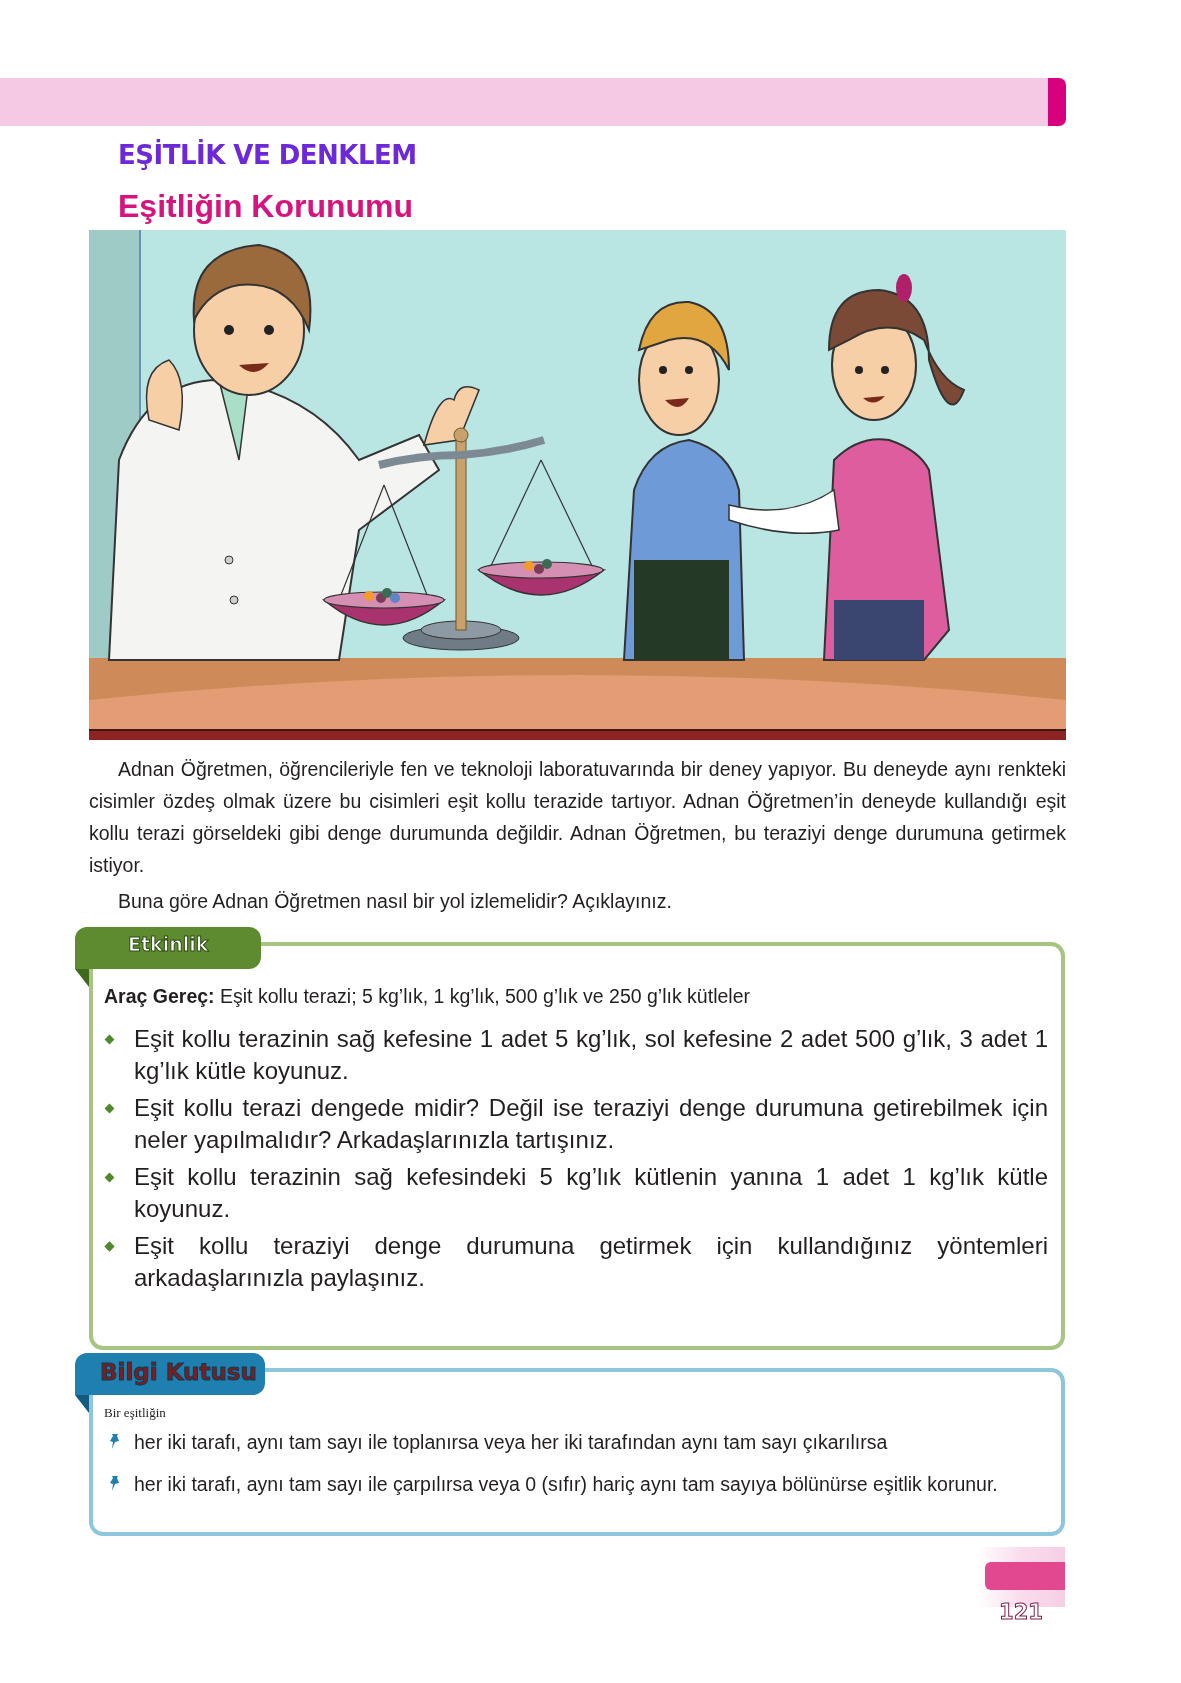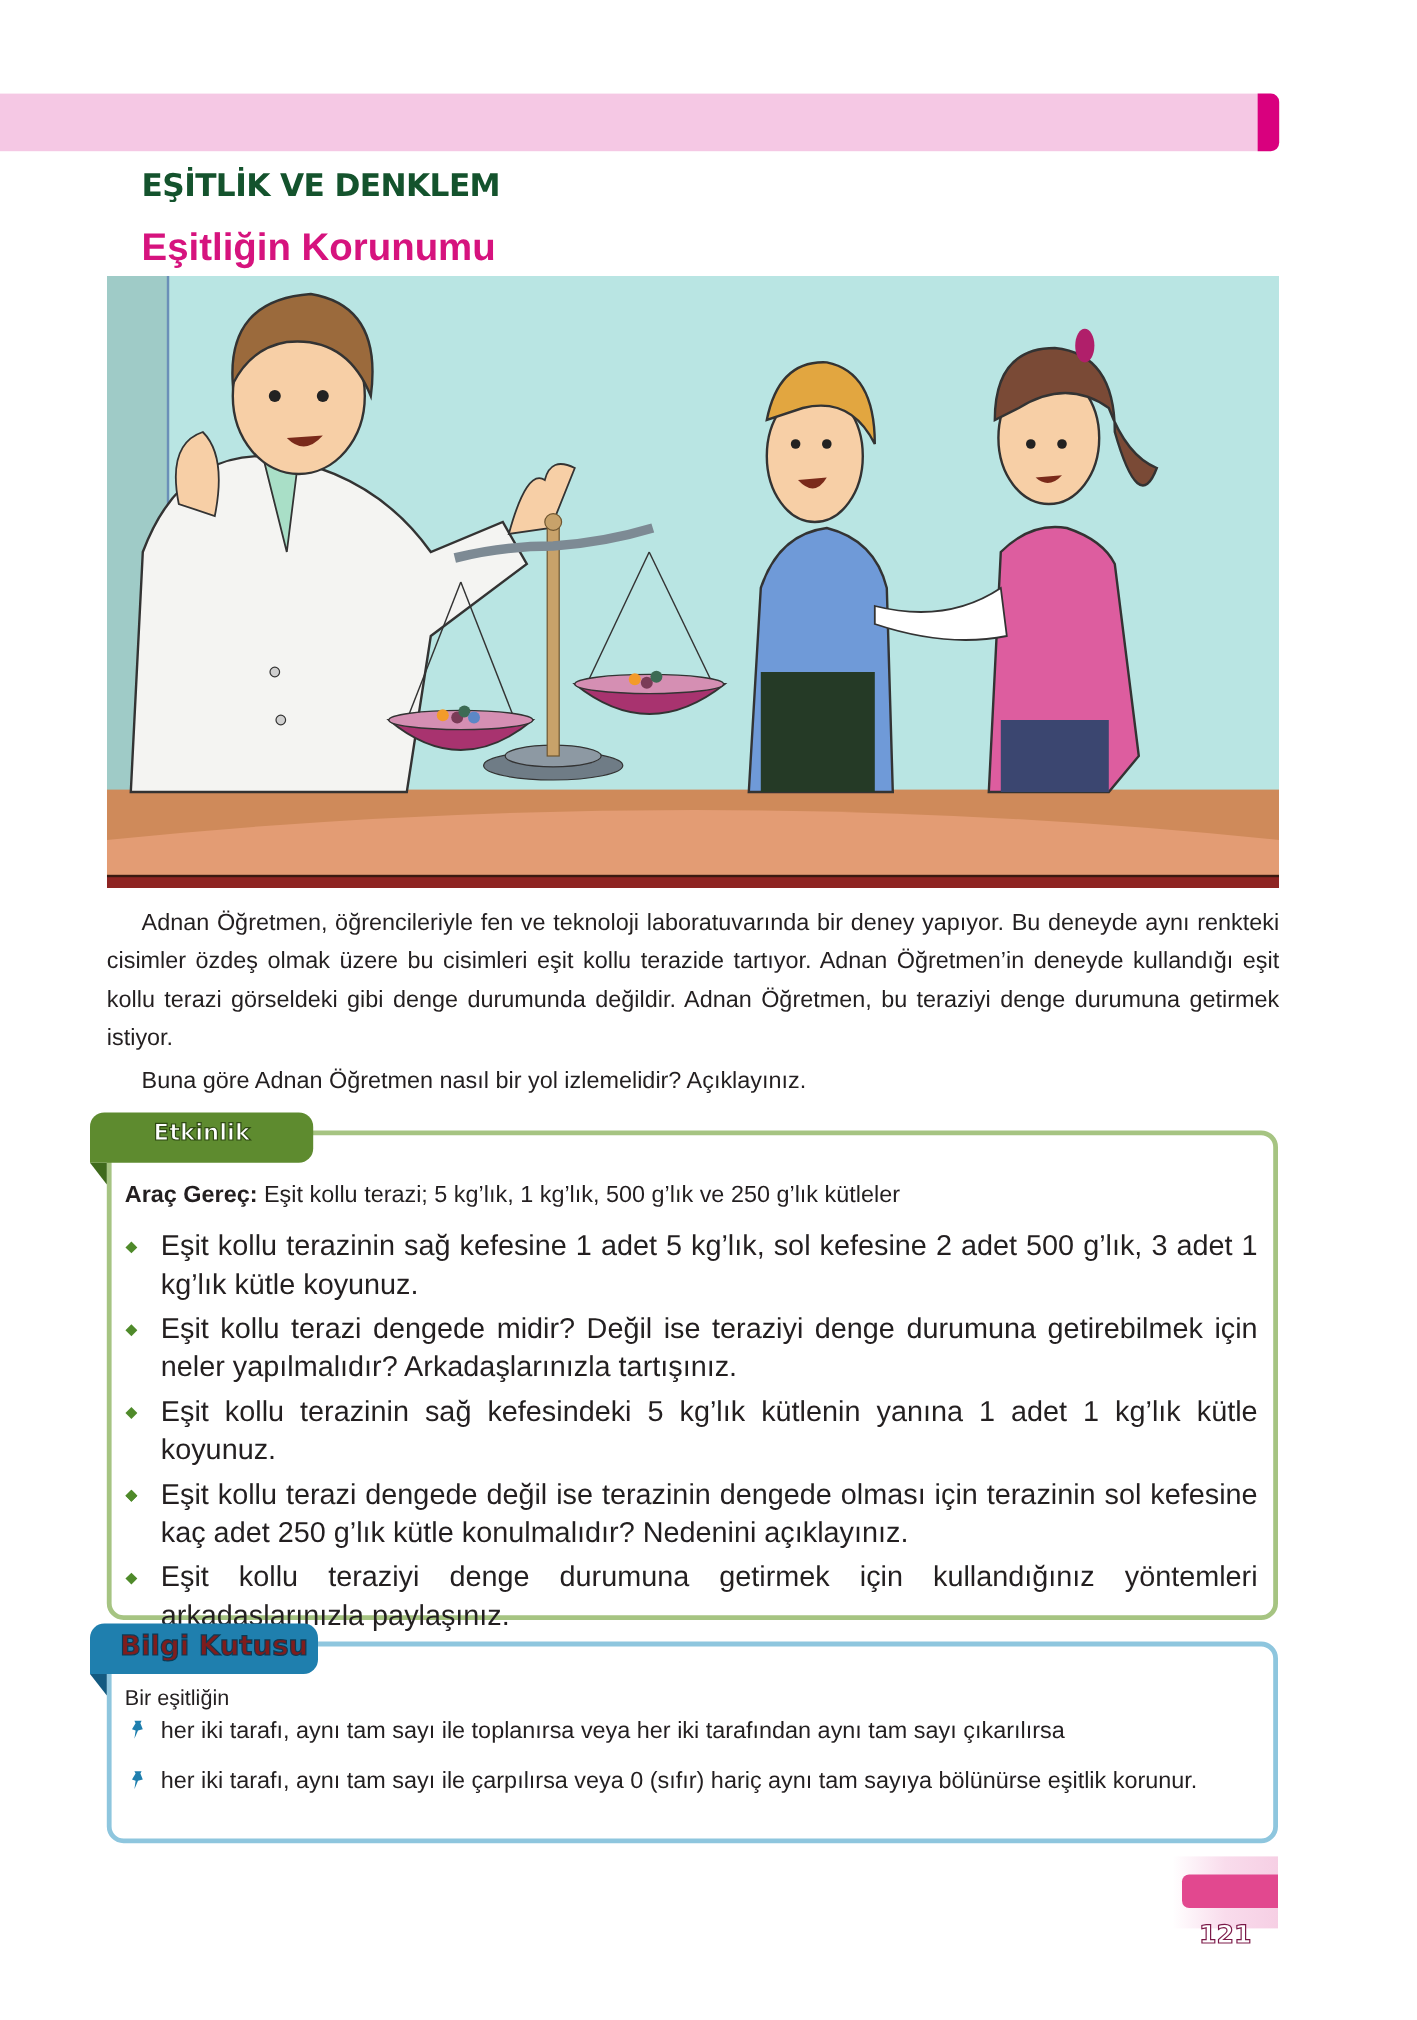--- a/index.html
+++ b/index.html
@@ -3,21 +3,21 @@
 <meta charset="utf-8">
 <style>
   html, body { margin: 0; padding: 0; background: #ffffff; }
   body { width: 1181px; height: 1683px; position: relative; overflow: hidden;
          font-family: "Liberation Sans", sans-serif; color: #231f20; }
 
   .top-banner { position: absolute; left: 0; top: 78px; width: 1048px; height: 48px; background: #f5c8e4; }
   .top-banner-tab { position: absolute; left: 1048px; top: 78px; width: 18px; height: 48px; background: #d9007e; border-radius: 0 7px 7px 0; }
 
   .unit-title { position: absolute; left: 118px; top: 140px; font-family: "DejaVu Sans", sans-serif; font-weight: bold;
-                font-size: 26px; letter-spacing: -0.5px; color: #14532d; }
+                font-size: 26px; letter-spacing: -0.5px; color: #6d28d9; }
   .section-title { position: absolute; left: 118px; top: 188px; font-weight: bold; font-size: 32px; color: #d6137e; }
 
   .illustration { position: absolute; left: 89px; top: 230px; width: 977px; height: 510px; overflow: hidden; }
   .illustration svg { display: block; }
 
   .intro { position: absolute; left: 89px; top: 753px; width: 977px; font-size: 19.5px; line-height: 32px; text-align: justify; }
   .intro p { margin: 0; text-indent: 29px; }
   .question { position: absolute; left: 118px; top: 890px; font-size: 19.5px; }
 
   
@@ -37,21 +37,21 @@
 
   
   .bilgi-box { position: absolute; left: 89px; top: 1368px; width: 968px; height: 160px;
                border: 4px solid #8ec6de; border-radius: 14px; }
   .bilgi-tab { position: absolute; left: 75px; top: 1353px; width: 190px; height: 42px;
                background: #1f7fae; border-radius: 12px 12px 12px 0; }
   .bilgi-fold { position: absolute; left: 75px; top: 1395px; width: 0; height: 0;
                 border-left: 14px solid transparent; border-top: 18px solid #135a80; }
   .bilgi-label { position: absolute; left: 100px; top: 1359px; font-family: "DejaVu Sans", sans-serif; font-weight: bold;
                  font-size: 23px; color: #7f1d1d; -webkit-text-stroke: 1px #0b3a55; }
-  .bilgi-intro { position: absolute; left: 104px; top: 1405px; font-size: 18px; }
+  .bilgi-intro { position: absolute; left: 104px; top: 1405px; font-size: 13px; font-family: Liberation Serif, serif; }
   .bilgi-list { position: absolute; left: 104px; top: 1426px; width: 950px; margin: 0; padding: 0; list-style: none; }
   .bilgi-list li { position: relative; padding-left: 30px; font-size: 19.5px; line-height: 32px; margin-bottom: 10px; }
   .pin { position: absolute; left: 4px; top: 7px; width: 14px; height: 18px; }
 
   
   .pagenum-bg { position: absolute; left: 977px; top: 1547px; width: 88px; height: 60px;
                 background: linear-gradient(90deg, #ffffff 0%, #f9dcec 50%, #f6cfe4 100%); }
   .pagenum-tab { position: absolute; left: 985px; top: 1562px; width: 80px; height: 28px; background: #e2488f; border-radius: 6px 0 0 6px; }
   .pagenum { position: absolute; left: 985px; top: 1562px; width: 72px; height: 28px; line-height: 28px; text-align: center;
              font-family: "DejaVu Sans", sans-serif; font-weight: bold; font-size: 21px; color: #ffffff; margin-top: 36px; -webkit-text-stroke: 1px #7a1847; }
@@ -150,21 +150,20 @@
 
 <div class="tools-line">
   <b>Araç Gereç:</b><span> Eşit kollu terazi; 5 kg’lık, 1 kg’lık, 500 g’lık ve 250 g’lık kütleler</span>
 </div>
 
 <ul class="etkinlik-list">
   <li><span class="diamond"></span><span>Eşit kollu terazinin sağ kefesine 1 adet 5 kg’lık, sol kefesine 2 adet 500 g’lık, 3 adet 1 kg’lık kütle koyunuz.</span></li>
   <li><span class="diamond"></span><span>Eşit kollu terazi dengede midir? Değil ise teraziyi denge durumuna getirebilmek için neler yapılmalıdır? Arkadaşlarınızla tartışınız.</span></li>
   <li><span class="diamond"></span><span>Eşit kollu terazinin sağ kefesindeki 5 kg’lık kütlenin yanına 1 adet 1 kg’lık kütle koyunuz.</span></li>
   <li><span class="diamond"></span></li>
-  <li><span class="diamond"></span><span>Eşit kollu terazi dengede değil ise terazinin dengede olması için terazinin sol kefesine kaç adet 250 g’lık kütle konulmalıdır? Nedenini açıklayınız.</span></li>
   <li><span class="diamond"></span><span>Eşit kollu teraziyi denge durumuna getirmek için kullandığınız yöntemleri arkadaşlarınızla paylaşınız.</span></li>
 </ul>
 
 <div class="bilgi-box"></div>
 <div class="bilgi-fold"></div>
 <div class="bilgi-tab"></div>
 <div class="bilgi-label">Bilgi Kutusu</div>
 
 <div class="bilgi-intro">Bir eşitliğin</div>
 <ul class="bilgi-list">

